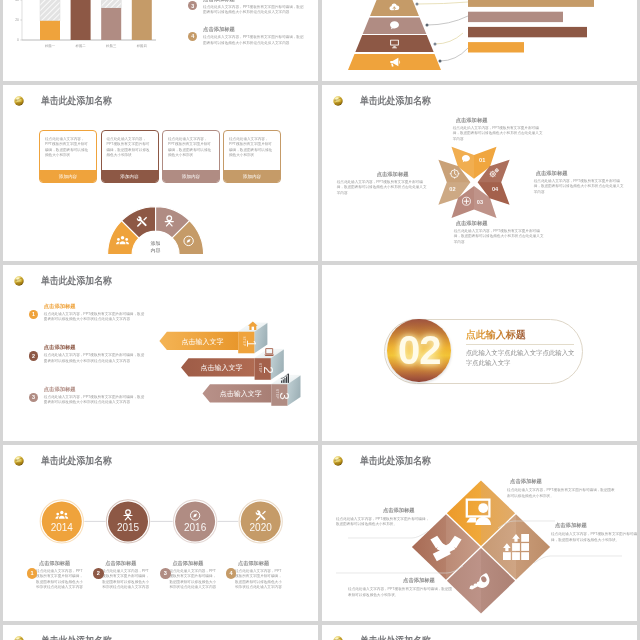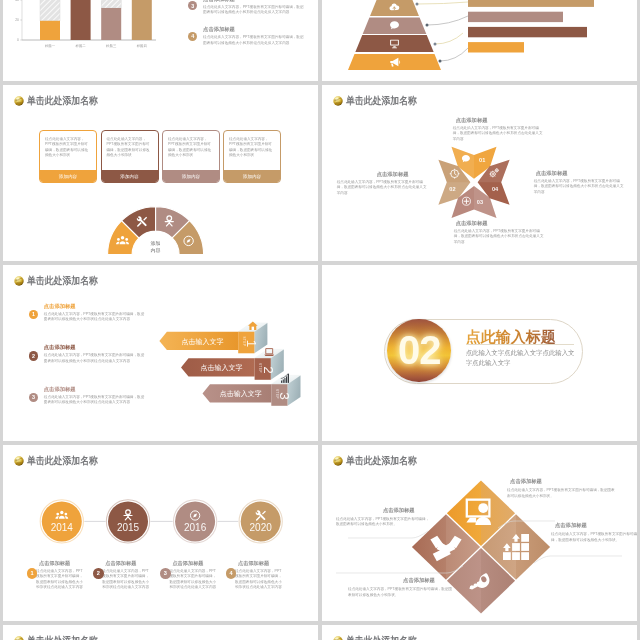--- a/index.html
+++ b/index.html
@@ -6,21 +6,21 @@
   html,body{margin:0;padding:0;}
   body{width:640px;height:640px;overflow:hidden;background:#d5d5d5;
        font-family:"Liberation Sans","DejaVu Sans",sans-serif;
        -webkit-font-smoothing:antialiased;}
   .grid{position:absolute;left:0;top:0;width:640px;height:640px;}
   .slide{position:absolute;width:315.2px;height:176.5px;background:#ffffff;overflow:hidden;}
   .col0{left:2.5px;} .col1{left:321.7px;}
   .r0{top:-95.5px;} .r1{top:84.5px;} .r2{top:264.5px;} .r3{top:444.5px;} .r4{top:624.5px;}
 
   
-  .hdr{position:absolute;left:11px;top:10.5px;display:flex;align-items:center;}
+  .hdr{position:absolute;left:11px;top:10.5px;display:flex;align-items:center;gap:14px;}
   .hdr .ttl{font-size:10.2px;font-weight:bold;color:#78797c;margin-left:3.5px;
             line-height:11px;white-space:nowrap;letter-spacing:0px;
             transform:scaleX(0.87);transform-origin:left center;}
   .logo{width:10px;height:10px;flex:0 0 auto;position:relative;}
 
   
   .ptxt{color:#969696;font-size:3.6px;line-height:5.5px;letter-spacing:0px;}
   .numcircle{border-radius:50%;display:flex;align-items:center;justify-content:center;
              color:#fff;font-weight:bold;position:absolute;}
   svg{display:block;overflow:visible;}
@@ -373,21 +373,21 @@
           <text font-size="13.5" fill="#ffffff" text-anchor="middle" font-weight="300" opacity="0.9" transform="translate(281.90000000000003,131) rotate(90)" dy="4.6">3</text>
         </svg>
       </div>
   </div>
 
   <div class="slide r2 col1">
     <div id="s6host" style="position: absolute; left: 0px; top: 0px; width: 317px; height: 179px;">
         <div style="position:absolute;left:62.4px;top:54.6px;width:199.4px;height:65.3px;border:0.8px solid #ded6c7;border-radius:33px;box-sizing:border-box;background:#fff;"></div>
         <div style="position:absolute;left:65.8px;top:54.5px;width:63.4px;height:63.4px;border-radius:50%;background:linear-gradient(180deg,#9e5340 0%,#c27a34 22%,#eeb02f 45%,#f2c334 58%,#d58c33 75%,#a85a3c 92%,#8e4436 100%);box-shadow:0 1px 3px rgba(0,0,0,0.18);"></div>
         <div style="position:absolute;left:65.8px;top:54.5px;width:63.4px;height:63.4px;display:flex;align-items:center;justify-content:center;font-size:40px;font-weight:bold;color:#fffbe8;text-shadow:0 0 6px rgba(255,248,200,0.95),0 0 12px rgba(255,240,160,0.7);letter-spacing:-1px;">02</div>
-        <div style="position:absolute;left:144px;top:63px;font-size:15px;font-weight:bold;background:linear-gradient(90deg,#e6a43a 0%,#c9802f 60%,#9c5b3a 100%);-webkit-background-clip:text;background-clip:text;color:transparent;">点此输入标题</div>
+        <div style="position:absolute;left:144px;top:63px;font-size:10px;font-weight:bold;background:linear-gradient(90deg,#e6a43a 0%,#c9802f 60%,#9c5b3a 100%);-webkit-background-clip:text;background-clip:text;color:transparent;">点此输入标题</div>
         <div style="position:absolute;left:144px;top:79px;width:108px;height:0.8px;background:#e3dccb;"></div>
         <div style="position:absolute;left:144px;top:83px;width:110px;font-size:6.5px;line-height:10.5px;color:#8c8c8c;letter-spacing:-0.1px;">点此输入文字点此输入文字点此输入文字点此输入文字</div>
       </div>
   </div>
 
   <div class="slide r3 col0">
     <div class="hdr">
       <span class="logo">
           <svg width="10" height="10" viewBox="0 0 20 20">
             <defs>

